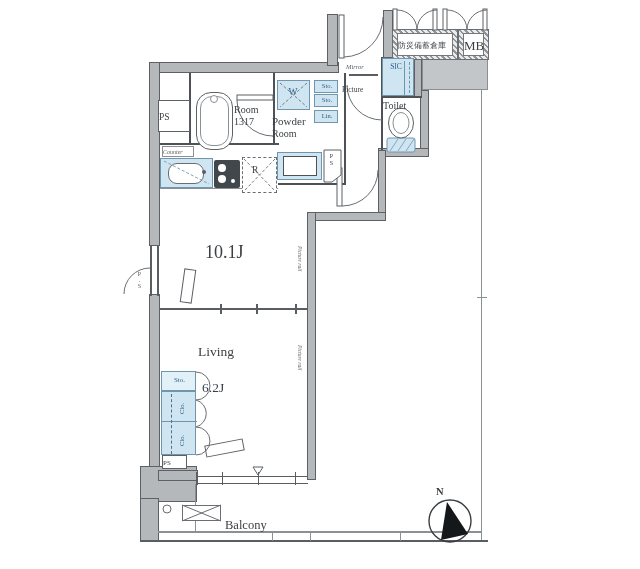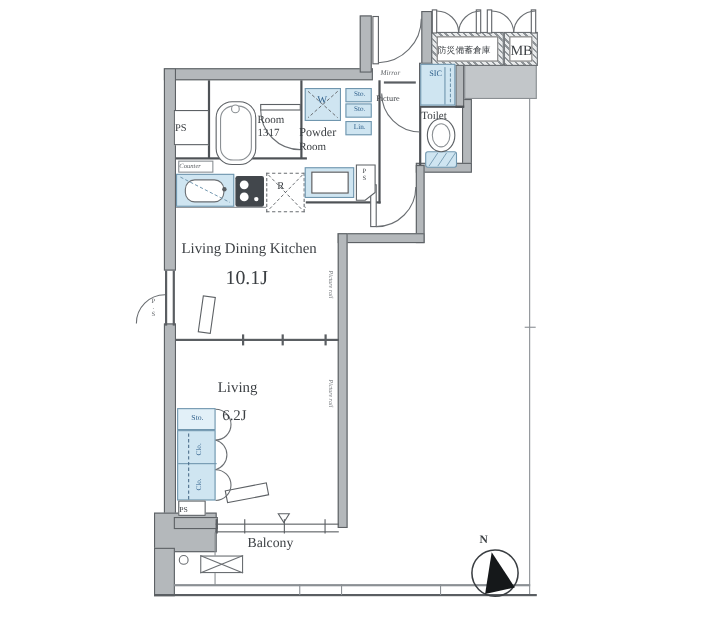--- a/index.html
+++ b/index.html
@@ -213,32 +213,31 @@
       <line x1="221" y1="505" x2="182" y2="521"></line>
       <circle cx="167" cy="509" r="4"></circle>
       <polygon points="253,467 263,467 258,475" stroke="#5d6165"></polygon>
     </g>
     <g>
       <circle cx="450" cy="521" r="21" fill="none" stroke="#3a3e42" stroke-width="1.4"></circle>
       <polygon points="447,502 441,540 468,534" fill="#15181a"></polygon>
     </g>
   </svg>
 
-  <div class="lbl" style="left:165px;top:219px;width:150px;font-size:13.5px">Living Dining Kitchen</div>
   <div class="lbl" style="left:205px;top:243px;width:70px;font-size:18px">10.1J</div>
   <div class="lbl" style="left:198px;top:345px;width:92px;font-size:13.5px">Living</div>
-  <div class="lbl" style="left:202px;top:371px;width:84px;font-size:13.5px">6.2J</div>
+  <div class="lbl" style="left:202px;top:381px;width:84px;font-size:13.5px">6.2J</div>
 
   <div class="lbl" style="left:234px;top:105px;width:36px;font-size:10px">Room</div>
   <div class="lbl" style="left:234px;top:117px;width:36px;font-size:10px">1317</div>
   <div class="lbl" style="left:272px;top:116px;width:60px;font-size:11px">Powder</div>
   <div class="lbl" style="left:272px;top:129px;width:60px;font-size:10px">Room</div>
   <div class="lbl" style="left:383px;top:101px;width:44px;font-size:10px">Toilet</div>
   <div class="lbl" style="left:342px;top:86px;width:40px;font-size:7.5px">Picture</div>
-  <div class="lbl" style="left:225px;top:487px;width:64px;font-size:12.5px">Balcony</div>
+  <div class="lbl" style="left:225px;top:519px;width:64px;font-size:12.5px">Balcony</div>
 
   <div class="lbl vstack" style="left:328px;top:153px;height:26px;font-size:6px;letter-spacing:1px">PS</div>
   <div class="lbl vstack" style="left:136px;top:271px;height:26px;font-size:6px;color:#5a5e62">P.S</div>
   <div class="lbl it vtxt" style="left:296px;top:246px;height:42px;font-size:5.5px;color:#6a6e72">Picture rail</div>
   <div class="lbl it vtxt" style="left:296px;top:345px;height:42px;font-size:5.5px;color:#6a6e72">Picture rail</div>
 
   <div class="lbl" style="left:436px;top:486px;width:28px;font-size:10.5px;font-weight:bold">N</div>
 </div>
 
 </body></html>

